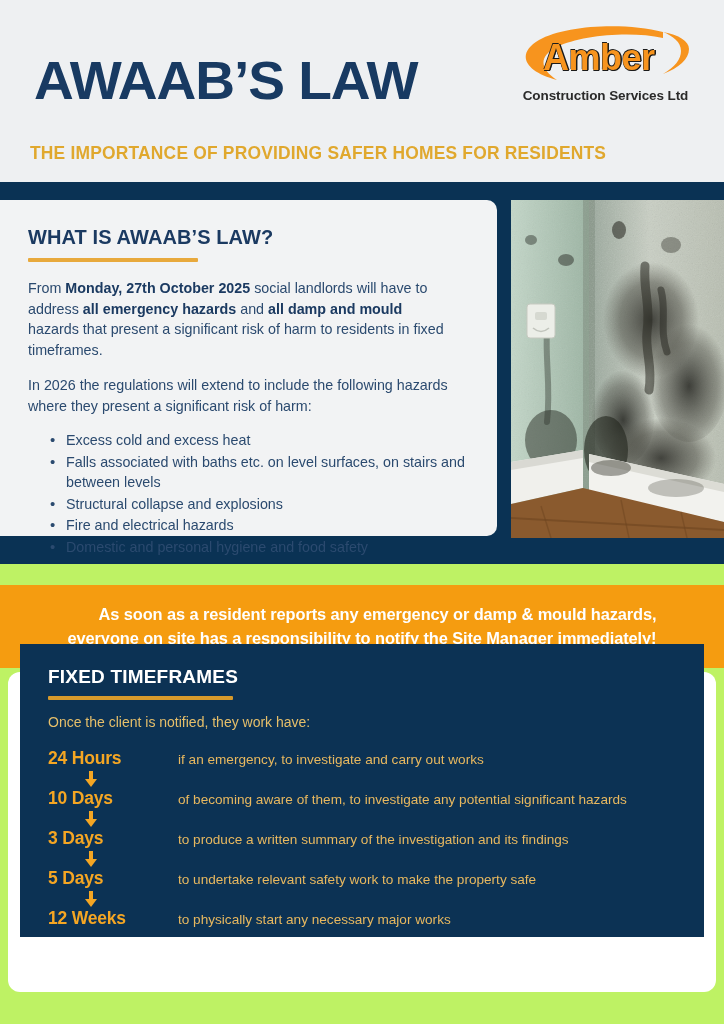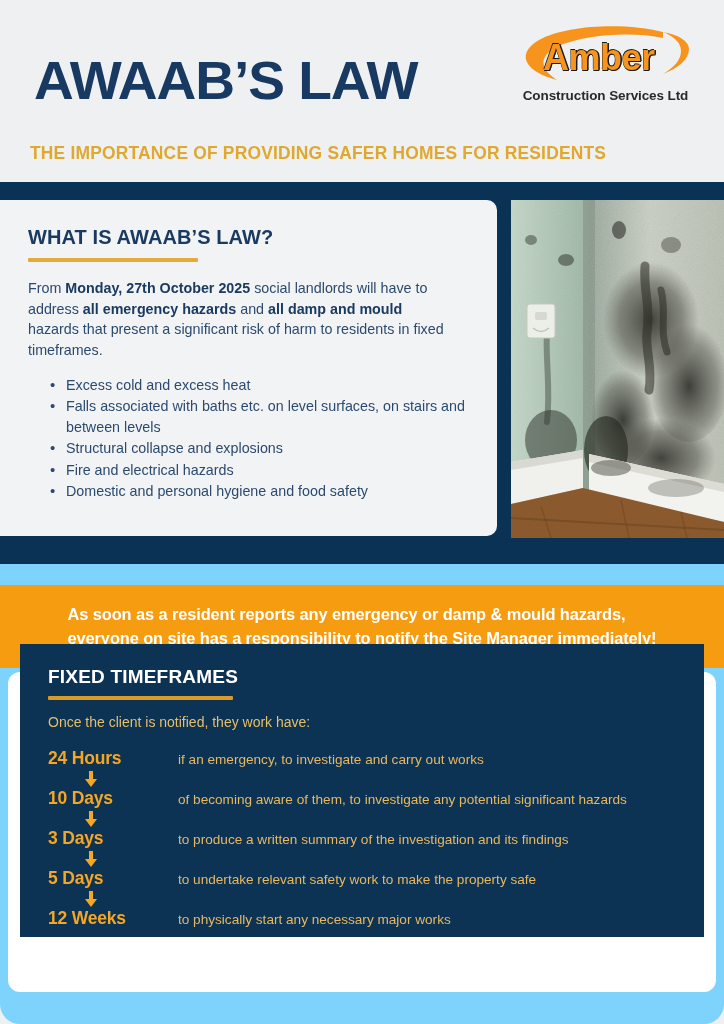--- a/index.html
+++ b/index.html
@@ -10,22 +10,21 @@
     width: 724px;
     height: 1024px;
     background: #eef0f2;
     font-family: "Liberation Sans", sans-serif;
     overflow: hidden;
   }
   .poster {
     position: relative;
     width: 724px;
     height: 1024px;
-    background: #7dd3fc;
-    border-radius: 20px;
+    background: #bef264;
   }
 
   
   .header {
     position: absolute;
     left: 0; top: 0;
     width: 724px;
     height: 182px;
     background: #eef0f2;
   }
@@ -185,21 +184,21 @@
     width: 724px;
     height: 83px;
     background: #f59c10;
     display: flex;
     align-items: center;
     justify-content: center;
     box-sizing: border-box;
     padding: 0 12px;
   }
   .alert-text {
-    text-align: left;
+    text-align: right;
     color: #ffffff;
     font-size: 16.4px;
     font-weight: 800;
     line-height: 1.45;
     letter-spacing: -0.1px;
   }
 
   
   .bottom-wrap {
     position: absolute;
@@ -293,20 +292,21 @@
   <div class="navy-band"></div>
 
   <div class="info-card">
     <h2 class="card-title">WHAT IS AWAAB’S LAW?</h2>
     <div class="accent-rule"></div>
 
     <p class="card-p">
       <span>From </span><b>Monday, 27th October 2025</b><span> social landlords will have to address </span><b>all emergency hazards</b><span> and </span><b>all damp and mould</b><span> hazards that present a significant risk of harm to residents in fixed timeframes.</span>
     </p>
 
+    <p class="card-p">In 2026 the regulations will extend to include the following hazards where they present a significant risk of harm:</p>
 
     <ul class="card-list">
       <li>Excess cold and excess heat</li>
       <li>Falls associated with baths etc. on level surfaces, on stairs and between levels</li>
       <li>Structural collapse and explosions</li>
       <li>Fire and electrical hazards</li>
       <li>Domestic and personal hygiene and food safety</li>
     </ul>
   </div>
 

